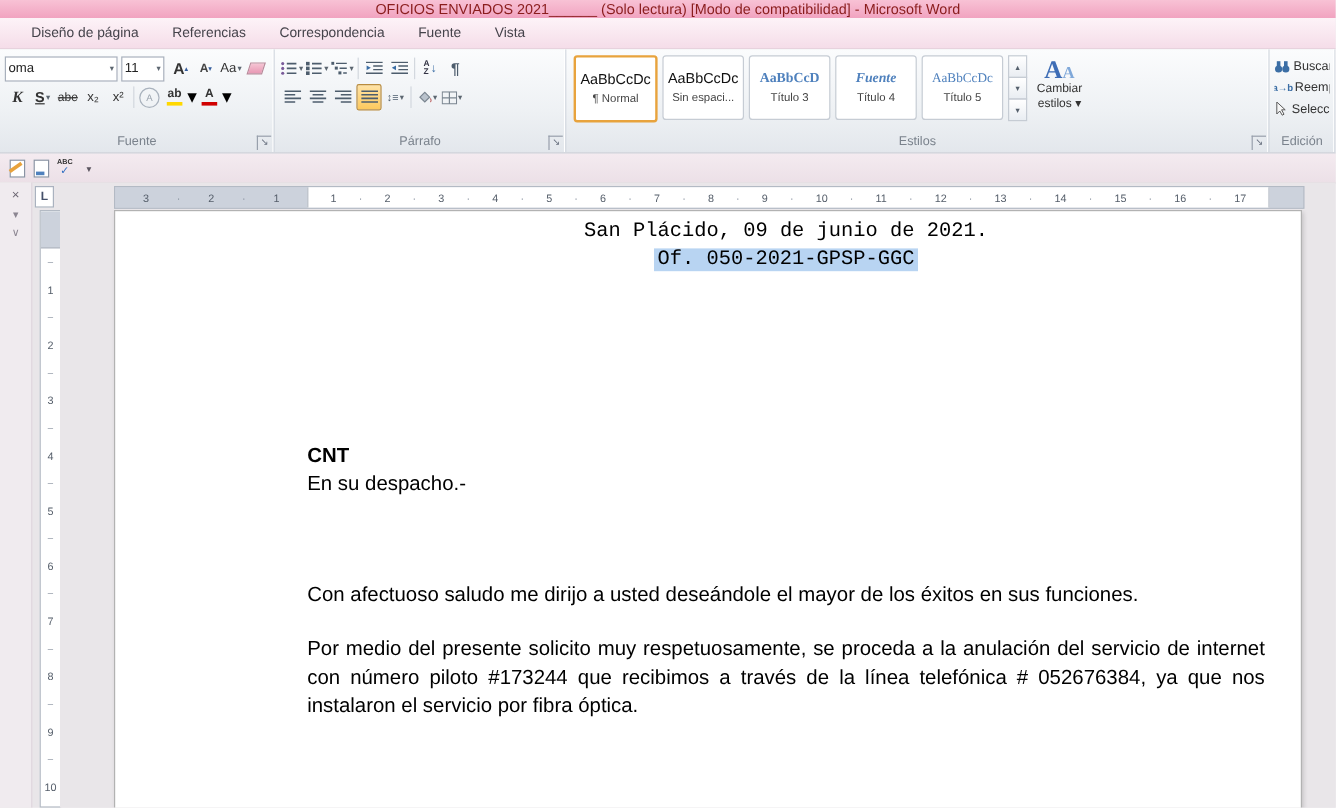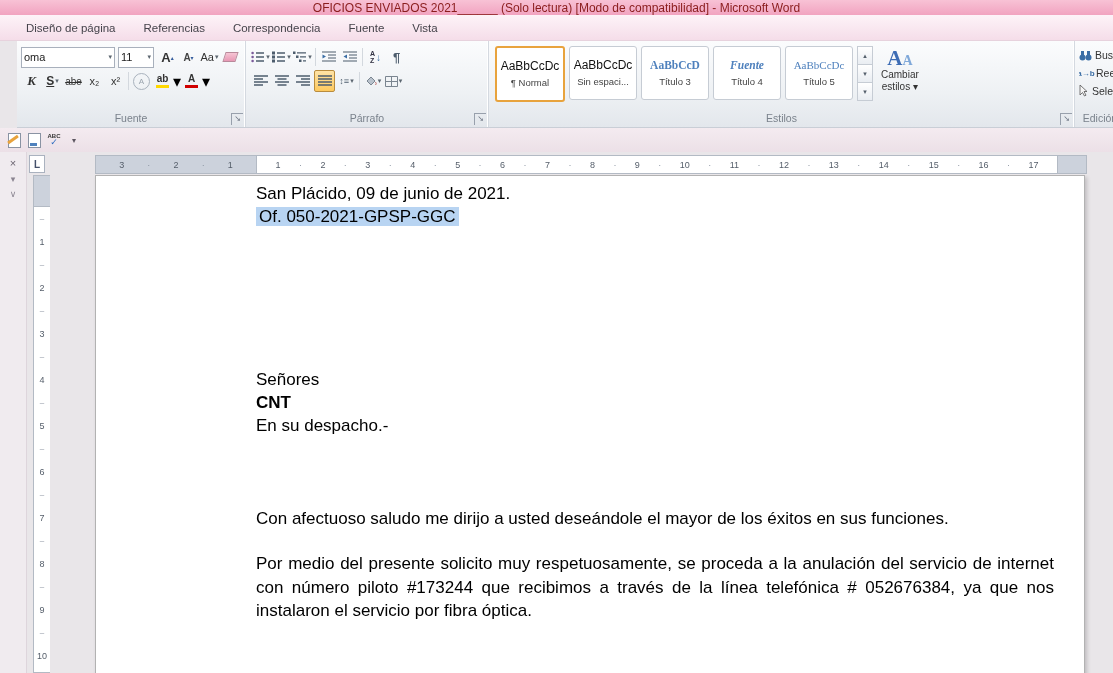--- a/index.html
+++ b/index.html
@@ -18,21 +18,21 @@
   
   .tabrow{
     position:absolute;top:15px;left:0;right:0;height:25px;
     background:linear-gradient(#fdf3f8,#f5dde9);
     display:flex;align-items:stretch;padding-left:12px;
     border-bottom:1px solid #e7d2dd;
   }
   .tab{display:flex;align-items:center;padding:0 14px;font-size:11.5px;color:#45434b;cursor:default;}
   
   .ribbon{
-    position:absolute;top:41px;left:17px;right:0;height:86px;
+    position:absolute;top:41px;left:0;right:0;height:86px;
     background:linear-gradient(#fbfcfd,#eef1f4 60%,#e3e7ec);
     border-bottom:1px solid #c9ced6;
     display:flex;overflow:hidden;
   }
   .rgroup{position:relative;border-right:1px solid #d4d9e0;box-shadow:inset -1px 0 0 #ffffff;flex:none;display:flex;flex-direction:column;}
   .gbody{flex:1;padding:4px 4px 0 4px;}
   .glabel{height:16px;font-size:10.5px;color:#7a828c;text-align:center;line-height:15px;}
   .launcher{
     position:absolute;right:2px;bottom:2px;width:11px;height:11px;
     border-top:1px solid #98a0ac;border-left:1px solid #98a0ac;
@@ -120,21 +120,21 @@
   .vmarks{display:flex;flex-direction:column;align-items:center;}
   .vnum{height:23px;display:flex;align-items:center;font-size:9px;color:#555e6a;}
   .vdash{height:23px;display:flex;align-items:center;font-size:8px;color:#8a93a0;}
   .docarea{position:absolute;left:50px;top:23px;right:0;bottom:0;background:#e9e6e9;overflow:hidden;}
   .page{
     margin-left:45px;width:990px;height:900px;background:#fff;border:1px solid #b2b2b2;
     box-shadow:2px 2px 4px rgba(0,0,0,0.18);
     box-sizing:border-box;padding:6px 30px 0 160px;
     font-size:17px;color:#000;line-height:23px;
   }
-  .t-right{text-align:left;}
+  .t-right{text-align:center;font-family:Liberation Mono, monospace;}
   .hl{background:#b8d4f2;padding:0 3px;}
   .spacer140{height:140px;} .spacer46{height:46px;} .spacer24{height:24px;} .spacer22{height:22px;}
   .bold{font-weight:bold;}
   .just{text-align:justify;line-height:23.5px;}
   svg{display:block;}
 </style>
 </head>
 <body>
 
 <div class="titlebar">
@@ -486,21 +486,20 @@
       </div>
   </div>
 
   <div class="docarea">
     <div class="page">
       <div class="t-right">San Plácido, 09 de junio de 2021.</div>
       <div class="t-right">
         <span class="hl">Of. 050-2021-GPSP-GGC</span>
       </div>
       <div class="spacer140"></div>
-      <div>Señores</div>
       <div class="bold">CNT</div>
       <div>En su despacho.-</div>
       <div class="spacer46"></div>
       <div class="spacer24"></div>
       <div>Con afectuoso saludo me dirijo a usted deseándole el mayor de los éxitos en sus funciones.</div>
       <div class="spacer22"></div>
       <div class="just">Por medio del presente solicito muy respetuosamente, se proceda a la anulación del servicio de internet con número piloto #173244 que recibimos a través de la línea telefónica # 052676384,  ya que nos instalaron el servicio por fibra óptica.</div>
     </div>
   </div>
 </div>

